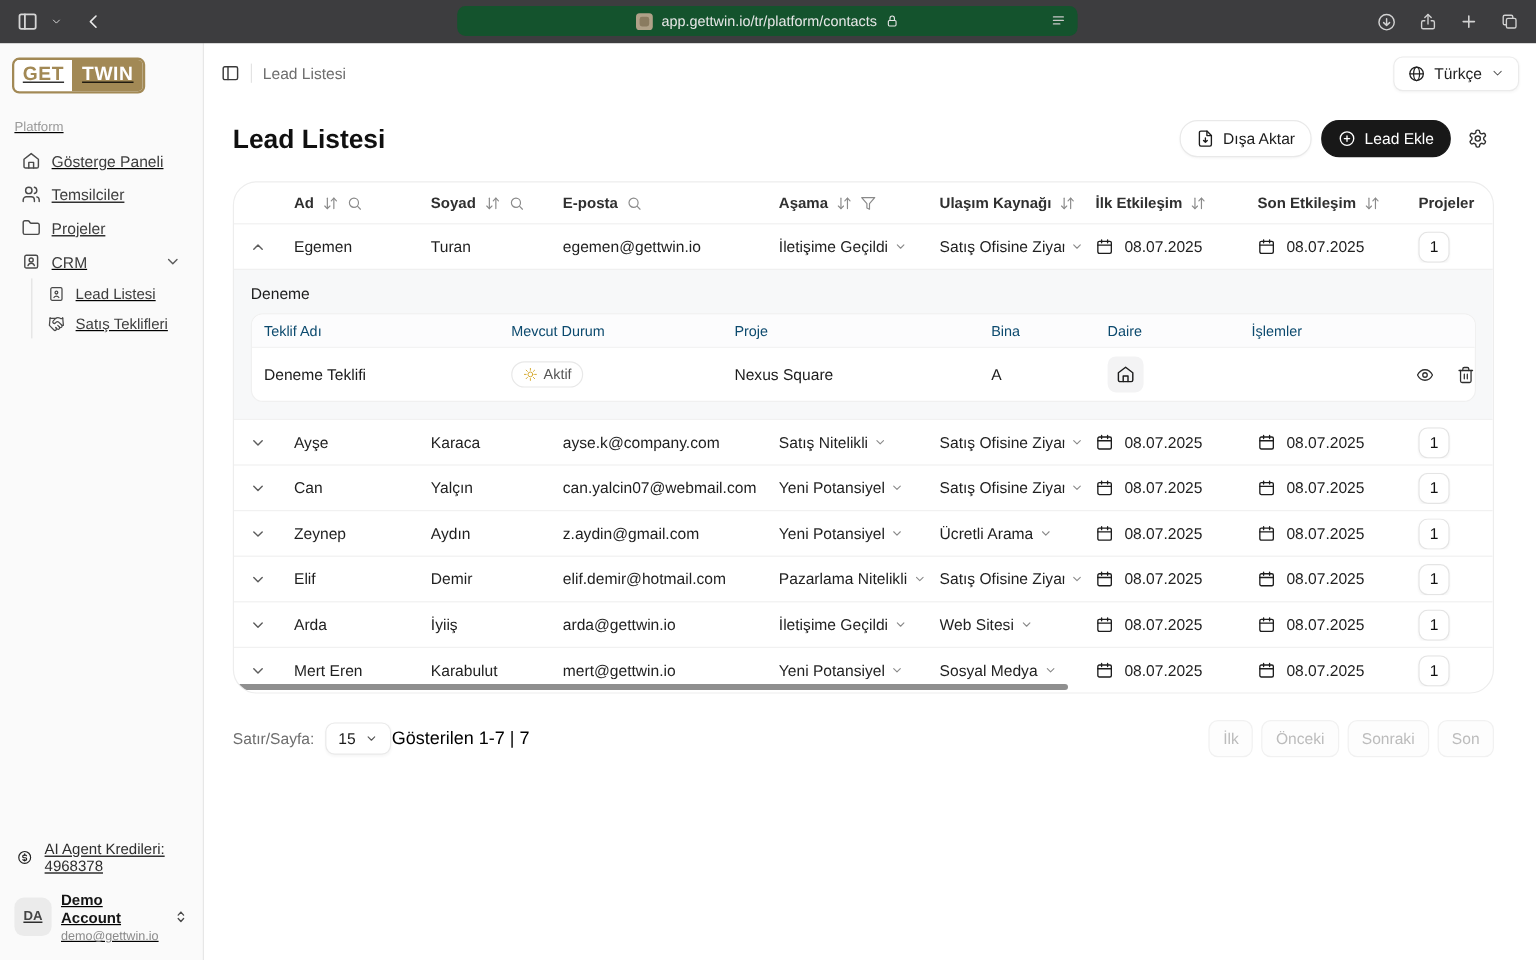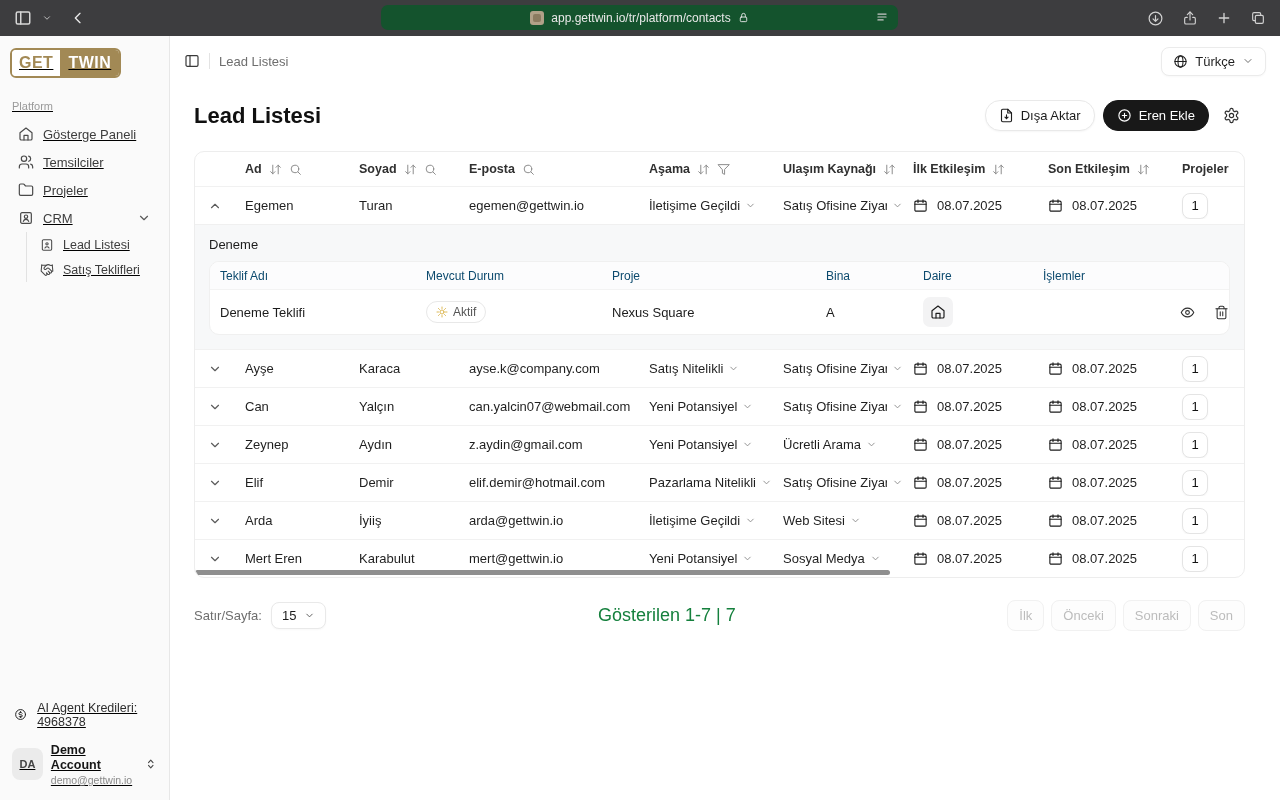--- a/index.html
+++ b/index.html
@@ -58,21 +58,21 @@
   .actions { margin-left:auto; display:flex; align-items:center; gap:8px; }
   .btn { display:flex; align-items:center; gap:7px; height:31px; padding:0 13px; border-radius:15px; font-size:13px; cursor:pointer; }
   .btn-light { background:#fff; border:1px solid #e9e9e9; color:#1c1c1c; box-shadow:0 1px 2px rgba(0,0,0,.04); }
   .btn-dark { background:#181818; border:1px solid #181818; color:#fff; }
   .btn .ic { width:15px; height:15px; stroke-width:1.8; }
   .gear-btn { width:28px; height:28px; display:flex; align-items:center; justify-content:center; color:#2f2f2f;
     background:none; border:none; cursor:pointer; }
   .gear-btn .ic { width:17px; height:17px; stroke-width:1.7; }
 
   
-  .table-card { margin-top:20px; border:1px solid #ededed; border-radius:10px; background:#fff; position:relative; overflow:hidden; }
+  .table-card { margin-top:20px; border:1px solid #ededed; border-radius:20px; background:#fff; position:relative; overflow:hidden; }
   .tgrid { display:grid; grid-template-columns:40px 114px 110px 180px 134px 130px 135px 134px 1fr; align-items:center; }
   .thead { height:34px; }
   .th { display:flex; align-items:center; gap:7px; padding-left:10px; font-size:12.5px; font-weight:bold; color:#303030;
     white-space:nowrap; overflow:hidden; }
   .th-ic { display:flex; color:#8a8a8a; cursor:pointer; flex-shrink:0; }
   .th-ic .ic { width:13px; height:13px; stroke-width:1.8; }
   .trow { height:38px; border-top:1px solid #f1f1f1; }
   .td { display:flex; align-items:center; gap:5px; padding-left:10px; font-size:13px; color:#1f1f1f; white-space:nowrap; overflow:hidden; }
   .td.ex { justify-content:center; padding-left:0; cursor:pointer; color:#5c5c5c; }
   .td.ex .ic { width:14px; height:14px; }
@@ -106,21 +106,21 @@
 
   .hscroll { position:absolute; left:0; bottom:2px; width:695px; height:5px; background:#8f8f8f; border-radius:3px; cursor:grab; }
 
   
   .pager { display:flex; align-items:center; margin-top:22px; }
   .pager-left { display:flex; align-items:center; gap:9px; }
   .pager-label { font-size:13px; color:#6e6e6e; }
   .pp-select { display:flex; align-items:center; gap:8px; border:1px solid #e9e9e9; border-radius:8px; padding:5px 10px;
     font-size:13px; color:#1c1c1c; background:#fff; box-shadow:0 1px 2px rgba(0,0,0,.03); cursor:pointer; }
   .pp-select .ic { width:11px; height:11px; color:#555; }
-  .pager-info { flex:1; text-align:center; font-size:18px; color:#15803d; }
+  .pager-info { flex:1; text-align:left; font-size:15px; color:#000000; }
   .pager-btns { display:flex; gap:7px; }
   .pg-btn { padding:7px 11px; border:1px solid #f1f1f1; border-radius:8px; background:#fdfdfd; color:#bcbcbc;
     font-size:13px; cursor:default; font-family:inherit; }
 </style>
 </head>
 <body>
 
 <svg width="0" height="0" style="position:absolute" aria-hidden="true">
   <defs>
     <symbol id="i-panel" viewBox="0 0 24 24">
@@ -388,21 +388,21 @@
           <button class="btn btn-light">
             <svg class="ic">
                 <use href="#i-file-export"></use>
               </svg>
             <span>Dışa Aktar</span>
           </button>
           <button class="btn btn-dark">
             <svg class="ic">
                 <use href="#i-circle-plus"></use>
               </svg>
-            <span>Eren Ekle</span>
+            <span>Lead Ekle</span>
           </button>
           <button class="gear-btn">
             <svg class="ic">
                 <use href="#i-gear"></use>
               </svg>
           </button>
         </div>
       </div>
 
       <div class="table-card">

